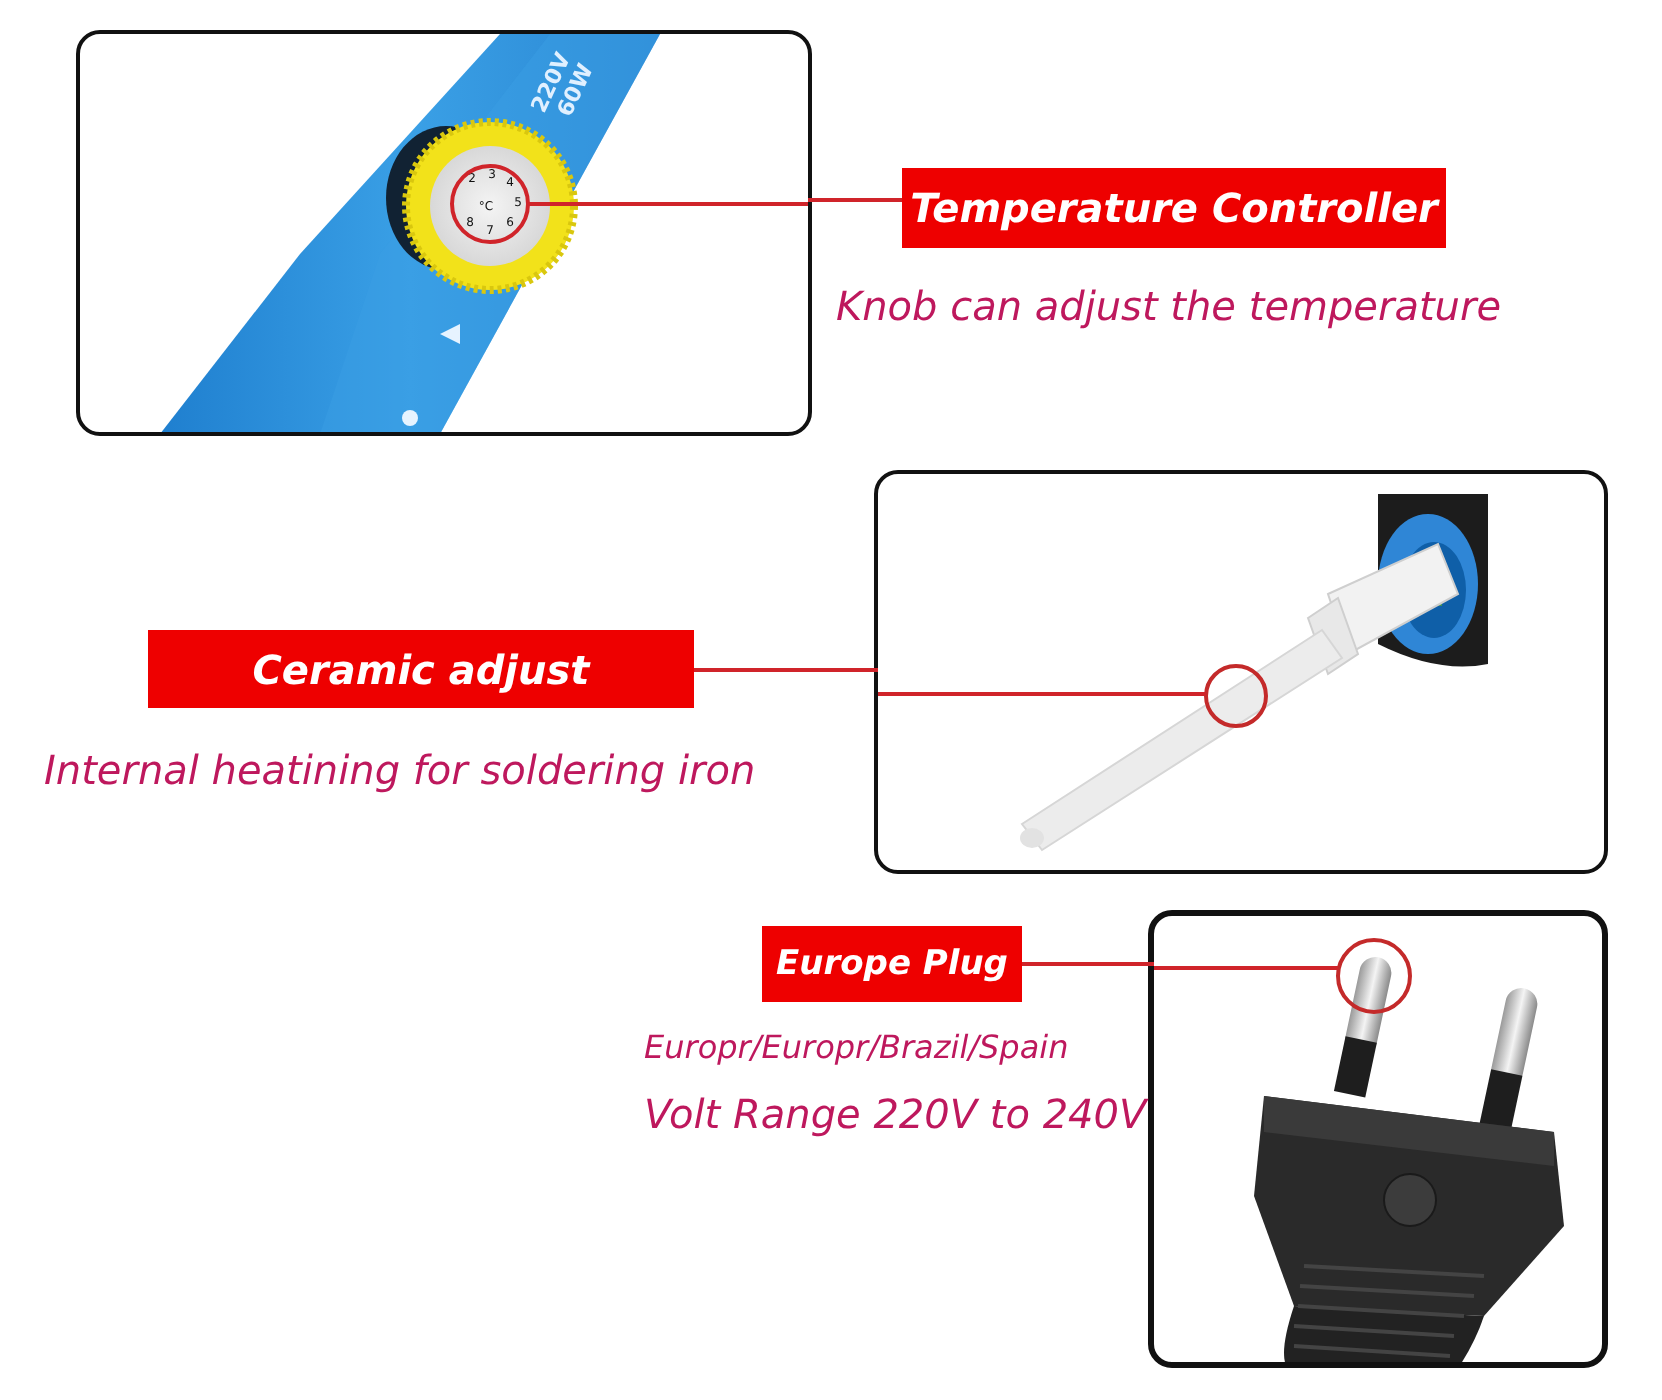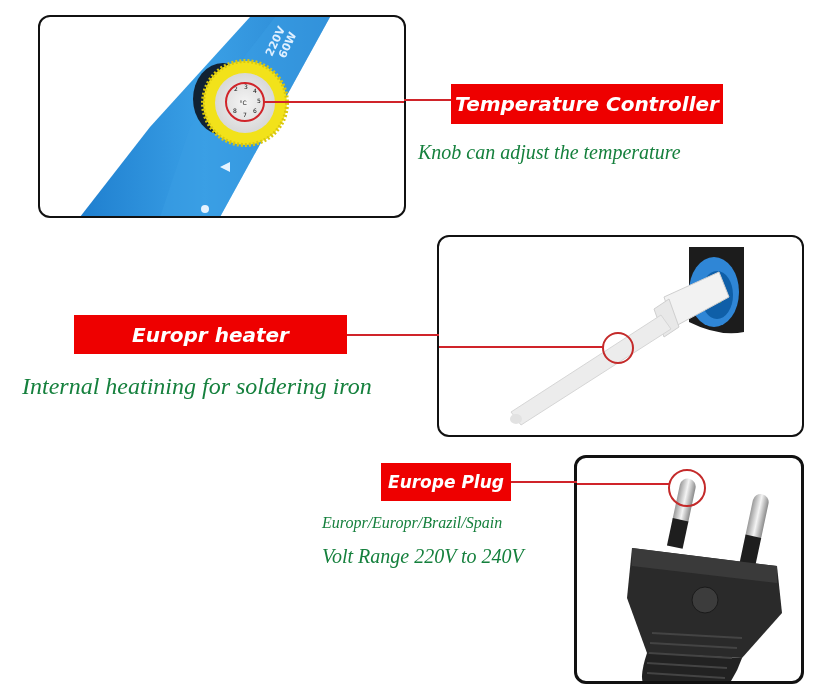--- a/index.html
+++ b/index.html
@@ -30,24 +30,23 @@
     font-style: italic;
     font-weight: bold;
     display: flex;
     align-items: center;
     justify-content: center;
     box-sizing: border-box;
     white-space: nowrap;
   }
   .caption {
     position: absolute;
-    color: #15803d;
+    color: #be185d;
     font-style: italic;
     white-space: nowrap;
-    font-family: Liberation Serif, serif;
   }
   .leader {
     position: absolute;
     height: 2px;
     background: #d0242a;
   }
 </style>
 </head>
 <body>
 
@@ -116,23 +115,23 @@
     <polygon points="72,175 222,78 232,92 82,188" fill="#ececec" stroke="#d6d6d6" stroke-width="1"></polygon>
     <ellipse cx="77" cy="182" rx="6" ry="5" fill="#e2e2e2"></ellipse>
 
     <circle cx="179" cy="111" r="15" fill="none" stroke="#c42a2a" stroke-width="2"></circle>
 
     <line x1="0" y1="110" x2="164" y2="110" stroke="#d0242a" stroke-width="2"></line>
   </svg>
 </div>
 <div class="leader" style="left:347px; top:334px; width:92px;"></div>
 <div class="red-label" style="left:74px; top:315px; width:273px; height:39px; font-size:20px;">
-  <span>Europr heater</span>
+  <span>Ceramic adjust</span>
 </div>
-<div class="caption" style="left:22px; top:373px; font-size:24px;">Internal heatining for soldering iron</div>
+<div class="caption" style="left:22px; top:373px; font-size:20px;">Internal heatining for soldering iron</div>
 
 <div class="panel" style="left:574px; top:455px; width:230px; height:229px; border-width:3px;">
   <svg width="230" height="229" viewBox="0 0 230 229">
     <defs>
       <linearGradient id="pinGrad" x1="0" y1="0" x2="1" y2="0">
         <stop offset="0" stop-color="#9a9a9a"></stop>
         <stop offset="0.5" stop-color="#f4f4f4"></stop>
         <stop offset="1" stop-color="#8a8a8a"></stop>
       </linearGradient>
     </defs>

